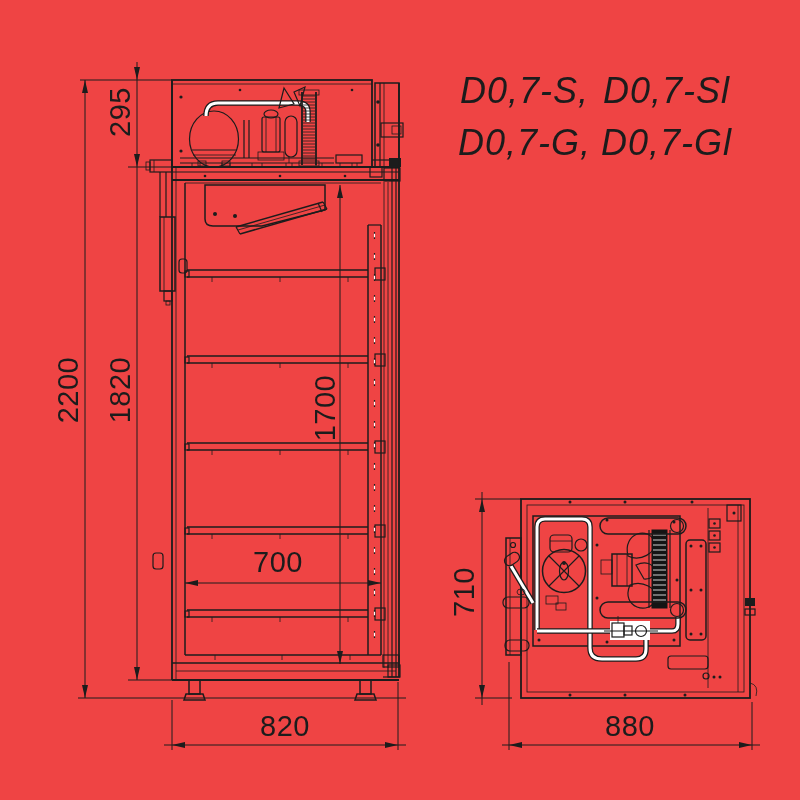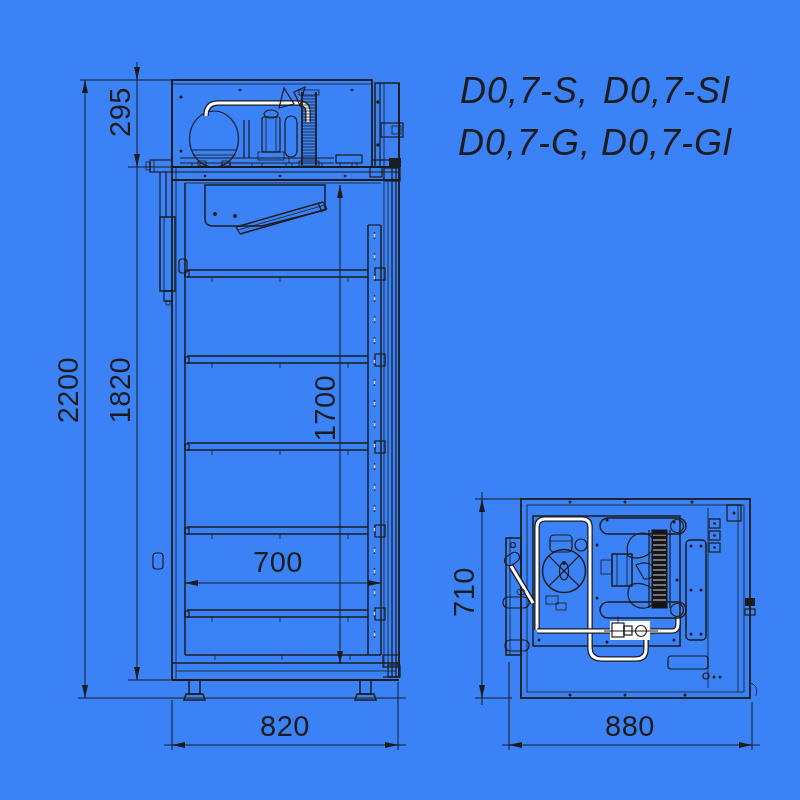--- a/index.html
+++ b/index.html
@@ -1,16 +1,16 @@
 <!DOCTYPE html>
 <html><head>
 <meta charset="utf-8">
 <style>
   html,body{margin:0;padding:0;background:#fff;}
-  .canvas{width:800px;height:800px;background:#3b82f6;position:relative;font-family:"Liberation Sans",sans-serif;}
+  .canvas{width:800px;height:800px;background:#ef4444;position:relative;font-family:"Liberation Sans",sans-serif;}
   svg line, svg path, svg rect, svg circle, svg ellipse, svg polygon{
     stroke:#1c1c1c; fill:none; stroke-width:1.2; stroke-linecap:butt;
   }
   svg .thick{stroke-width:1.8}
   svg .med{stroke-width:1.5}
   svg .thin{stroke-width:.8}
   svg .dim{stroke-width:1}
   svg .fl{fill:#1c1c1c;stroke:none}
   svg .whfl{fill:#fff;stroke:none}
   svg .pipe-o{stroke-width:5.5}

